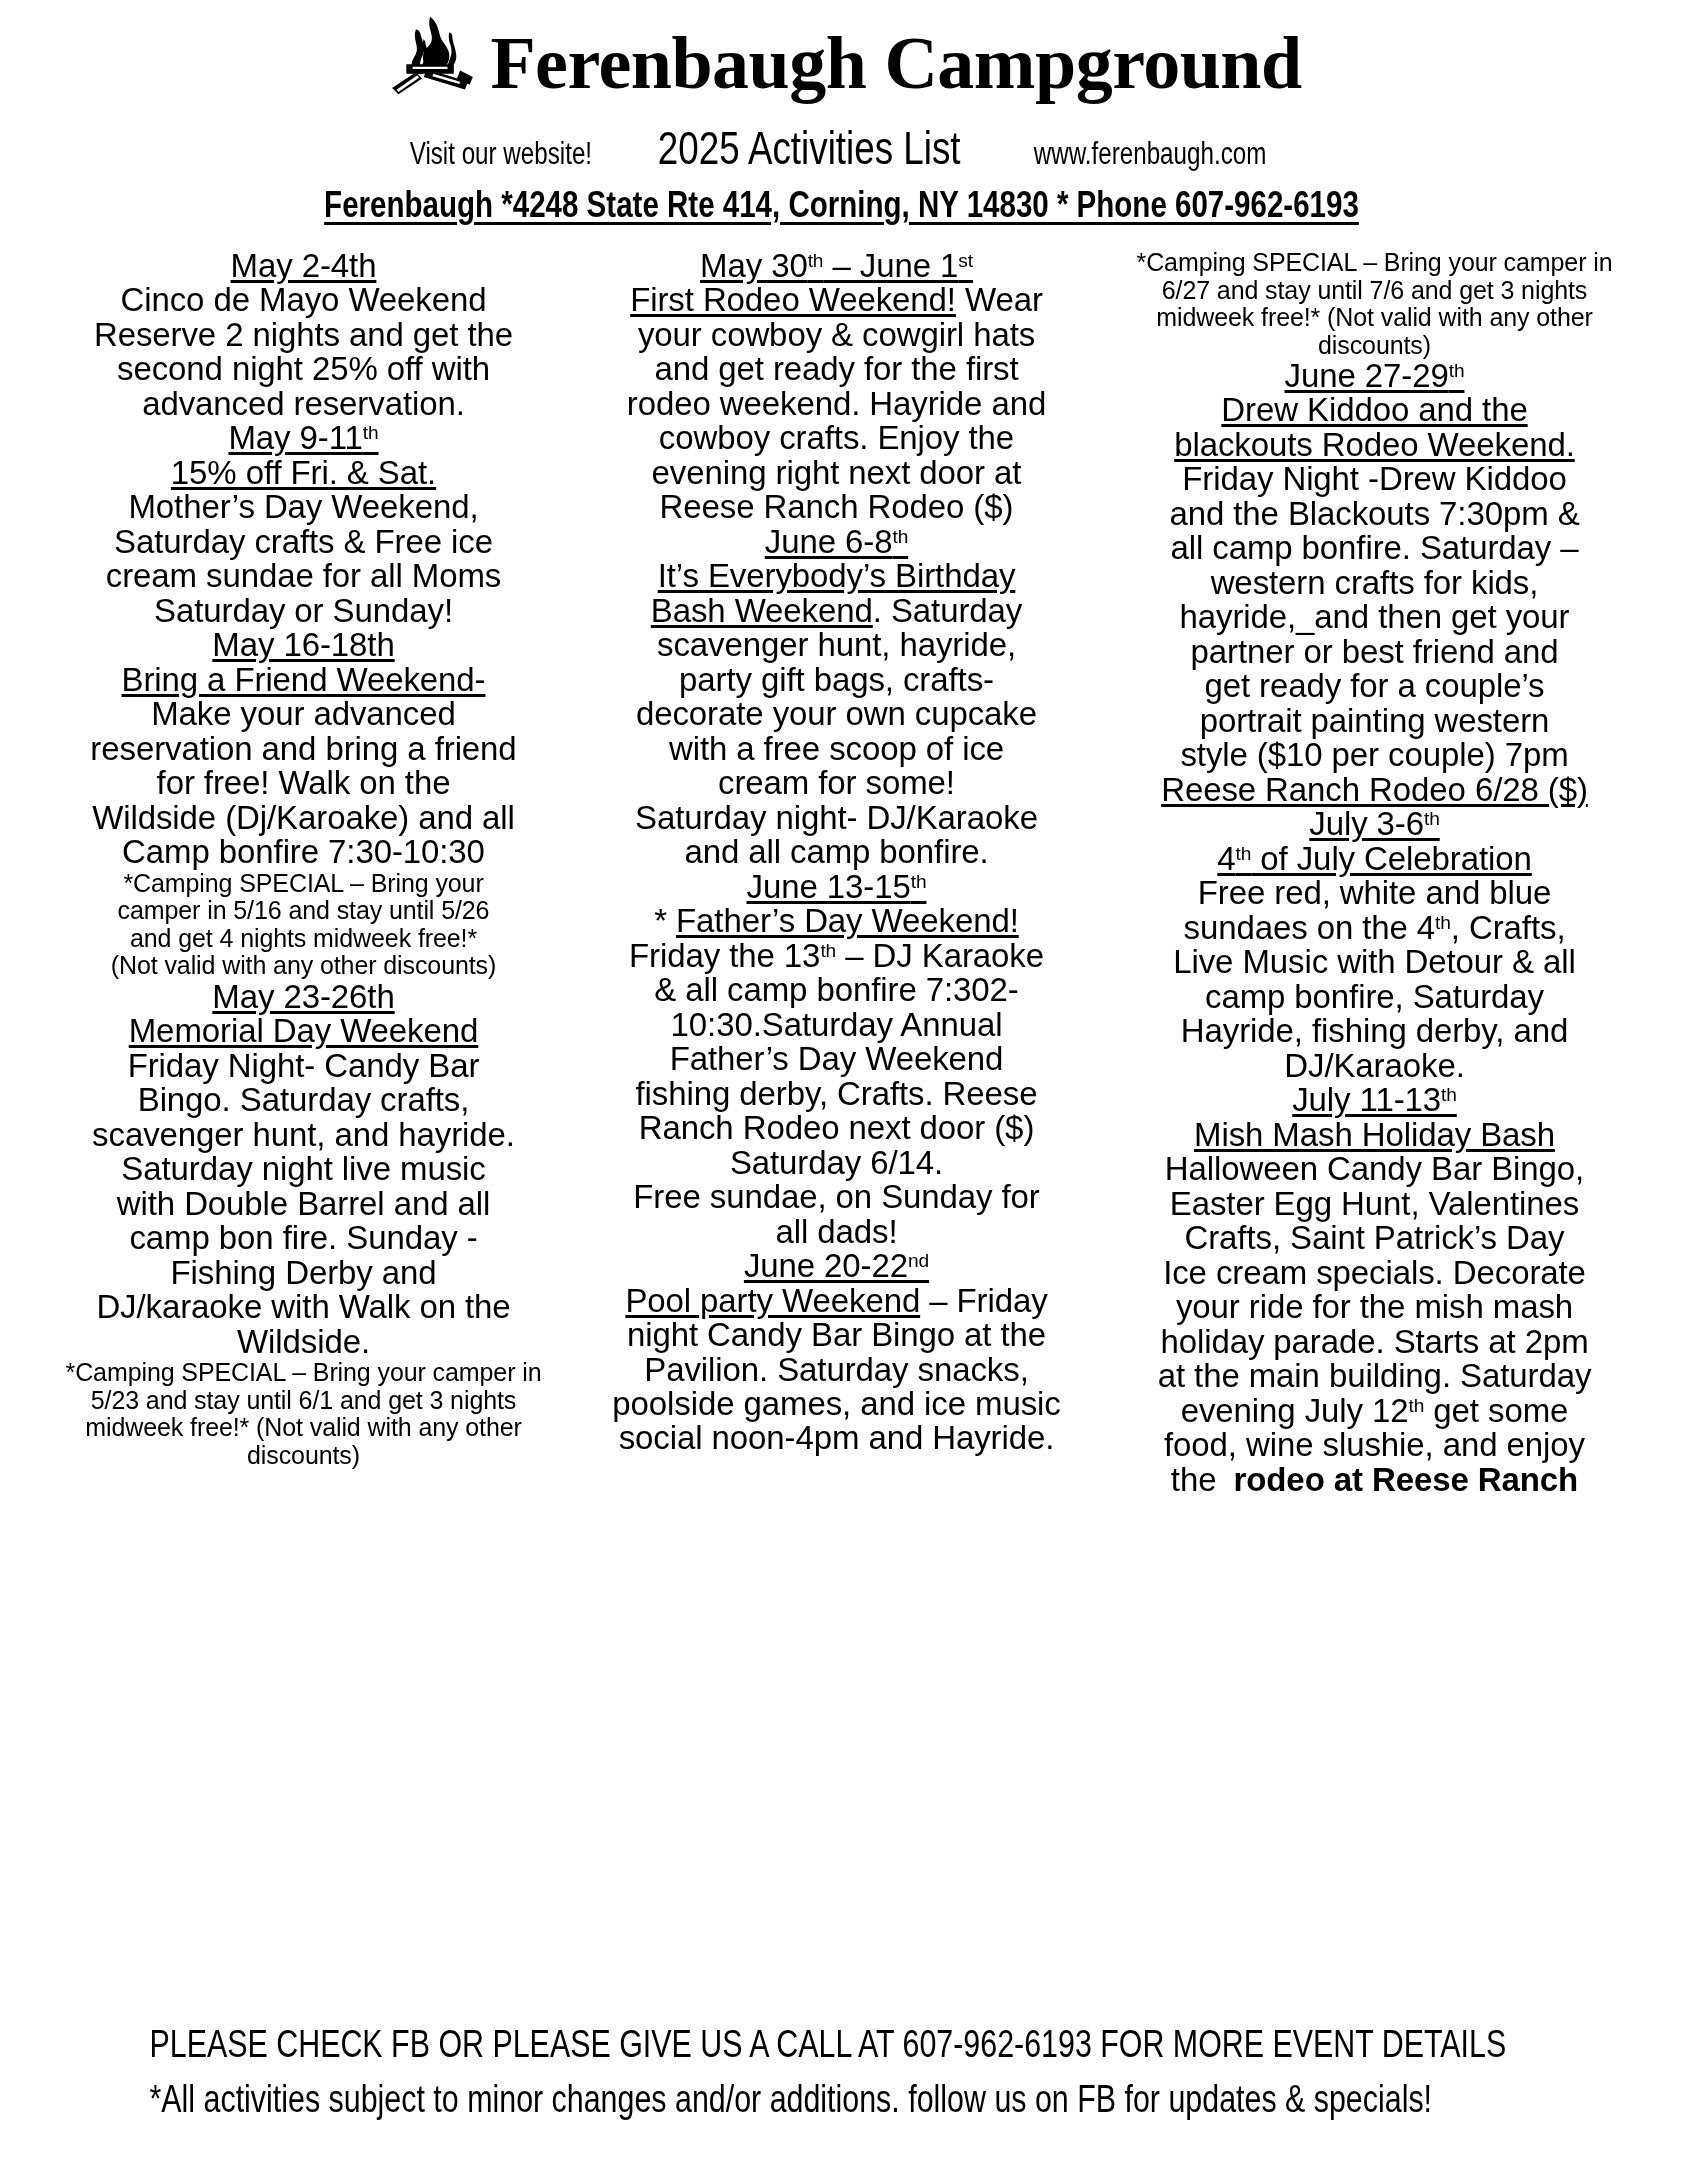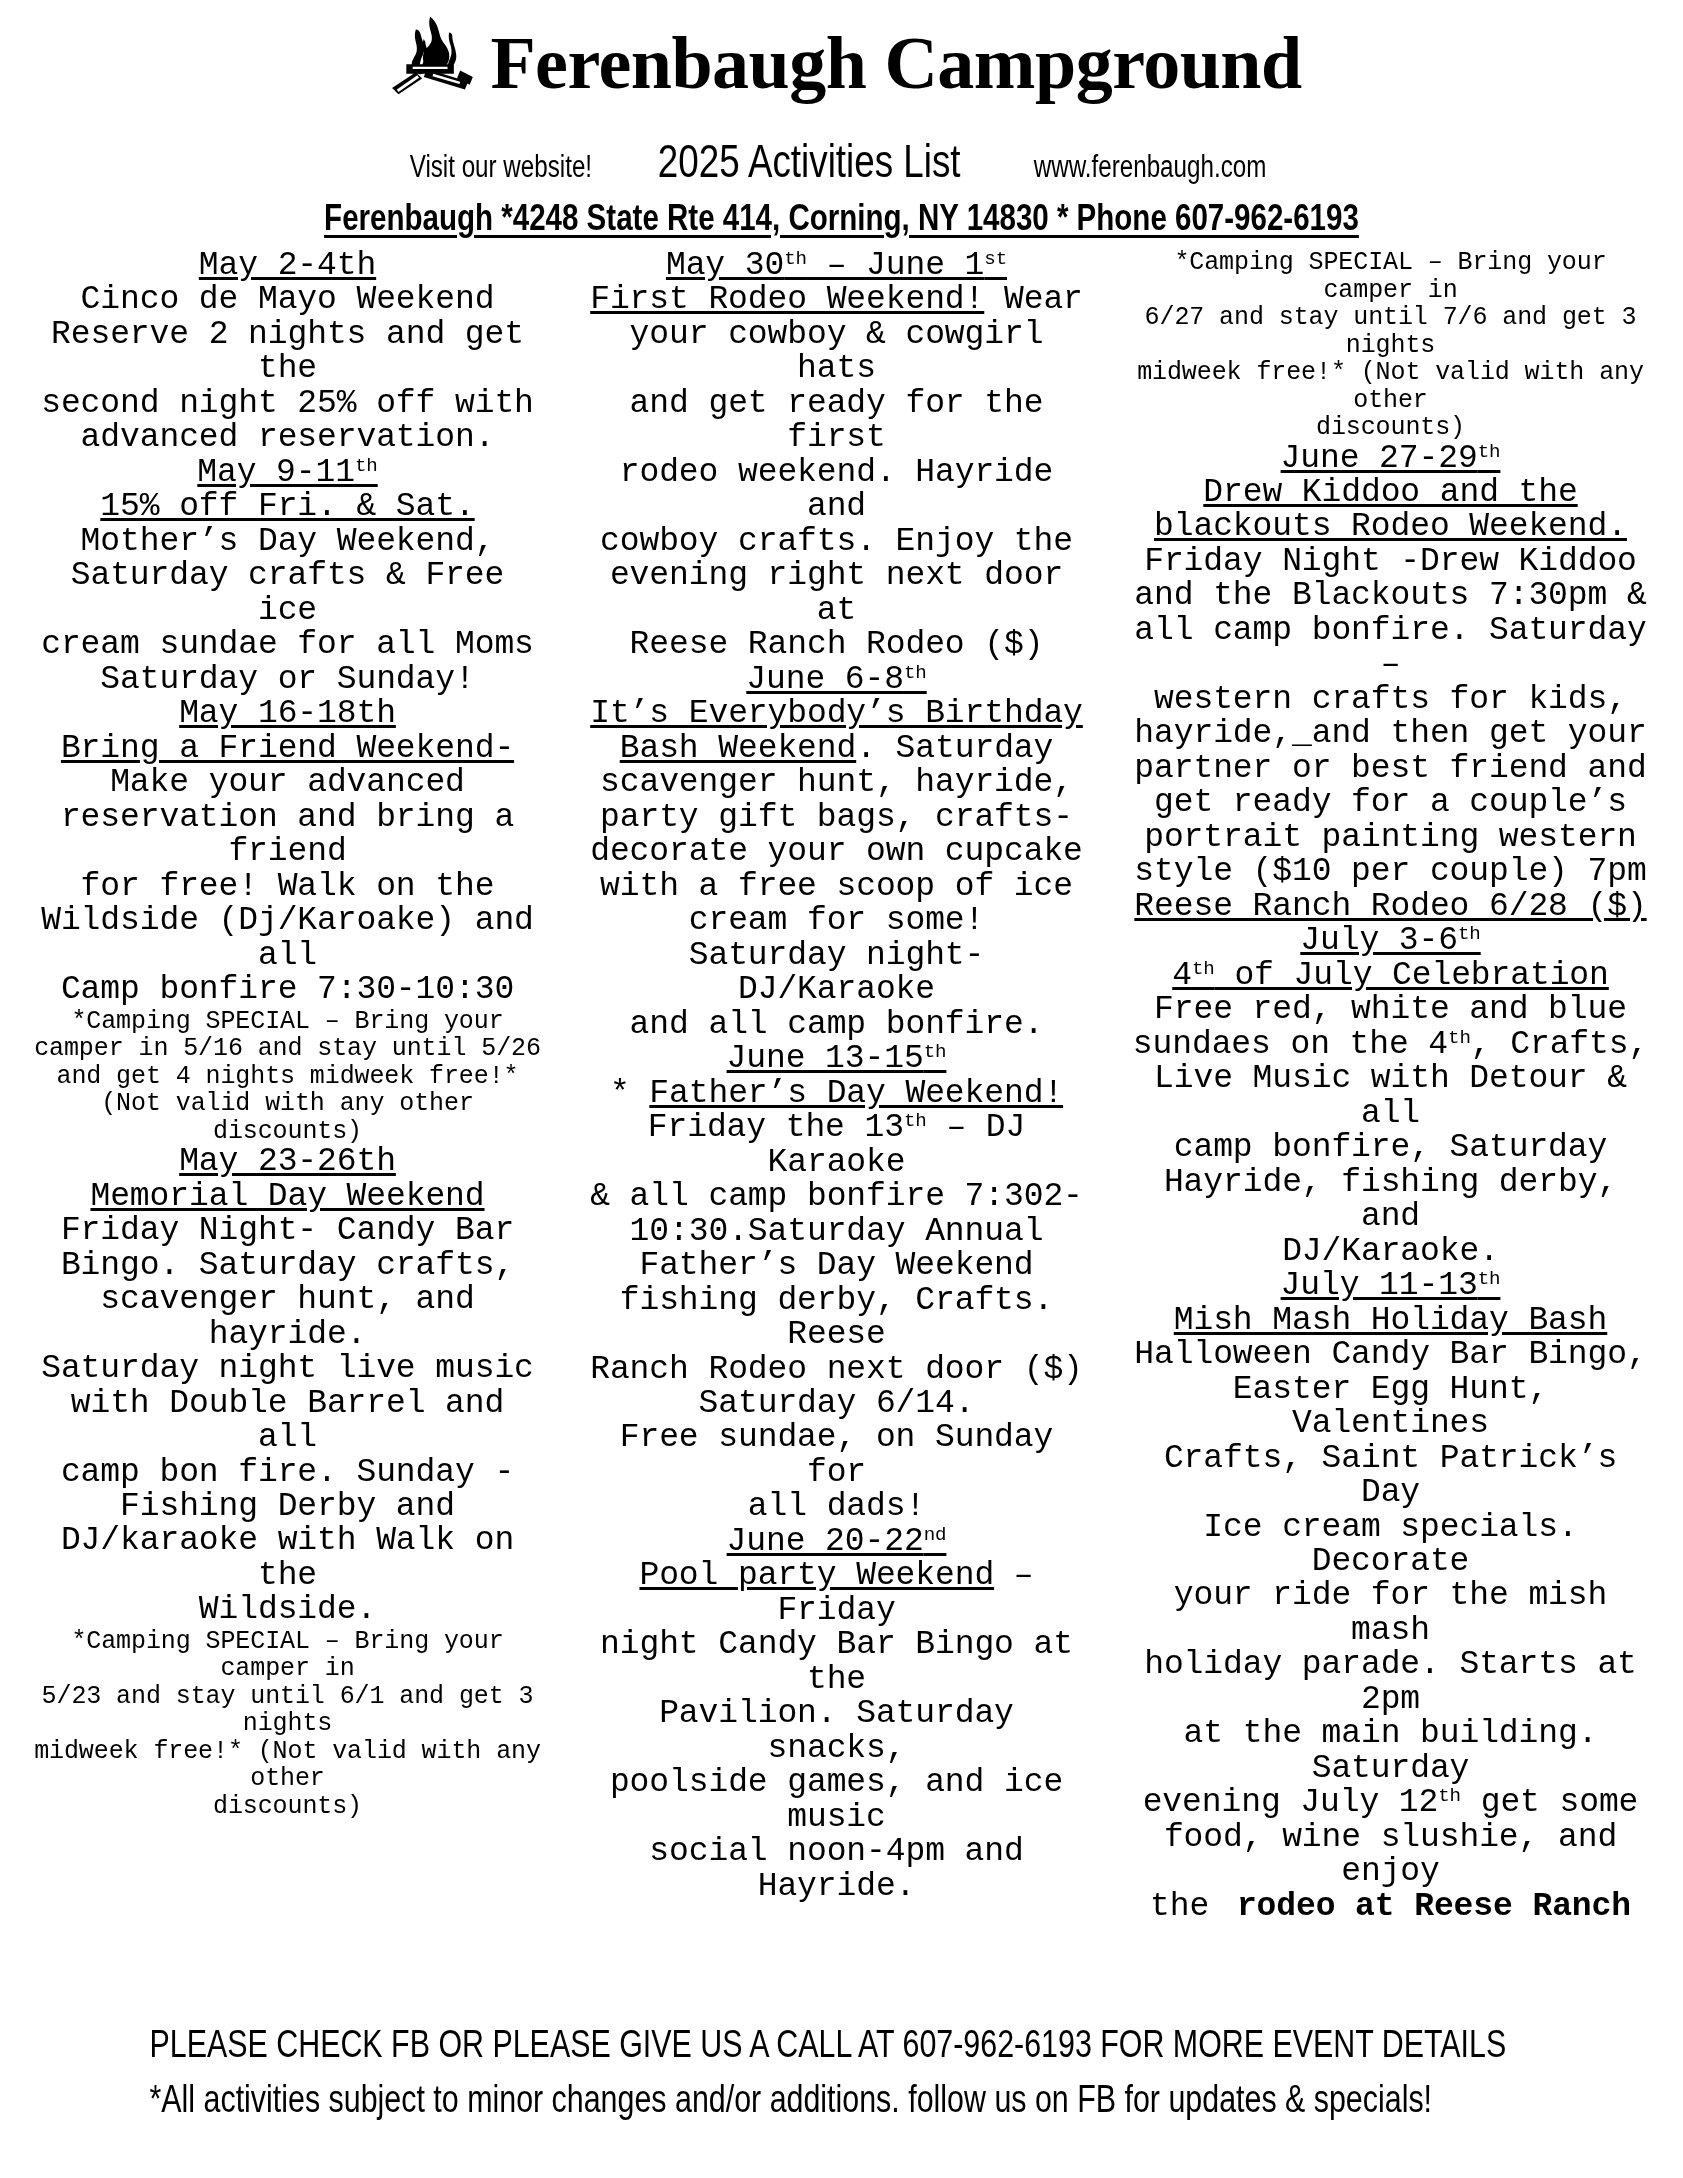--- a/index.html
+++ b/index.html
@@ -37,21 +37,21 @@
   }
   #page-title {
     font-family: "Liberation Serif", serif;
     font-weight: bold;
     font-size: 74px;
     line-height: 1.0;
     letter-spacing: -0.5px;
     white-space: nowrap;
   }
   .subtitle-row {
-    margin-top: 27px;
+    margin-top: 14px;
     display: flex;
     align-items: baseline;
     justify-content: center;
     white-space: nowrap;
     text-align: right;
   }
   .sub-small {
     font-family: "Liberation Sans Narrow", "Liberation Sans", sans-serif;
     font-size: 31px;
     transform: scaleX(0.78);
@@ -78,23 +78,22 @@
   }
 
   
   #columns {
     position: absolute;
     top: 249px;
     left: 0;
     width: 1683px;
     display: flex;
     justify-content: space-between;
-    padding: 0 34px;
+    padding: 0 50px;
     box-sizing: border-box;
-    font-family: Liberation Mono, monospace;
   }
   .column {
     width: 507px;
     text-align: center;
   }
   .col-3 { width: 517px; }
 
   
   .line {
     font-size: 33px;

